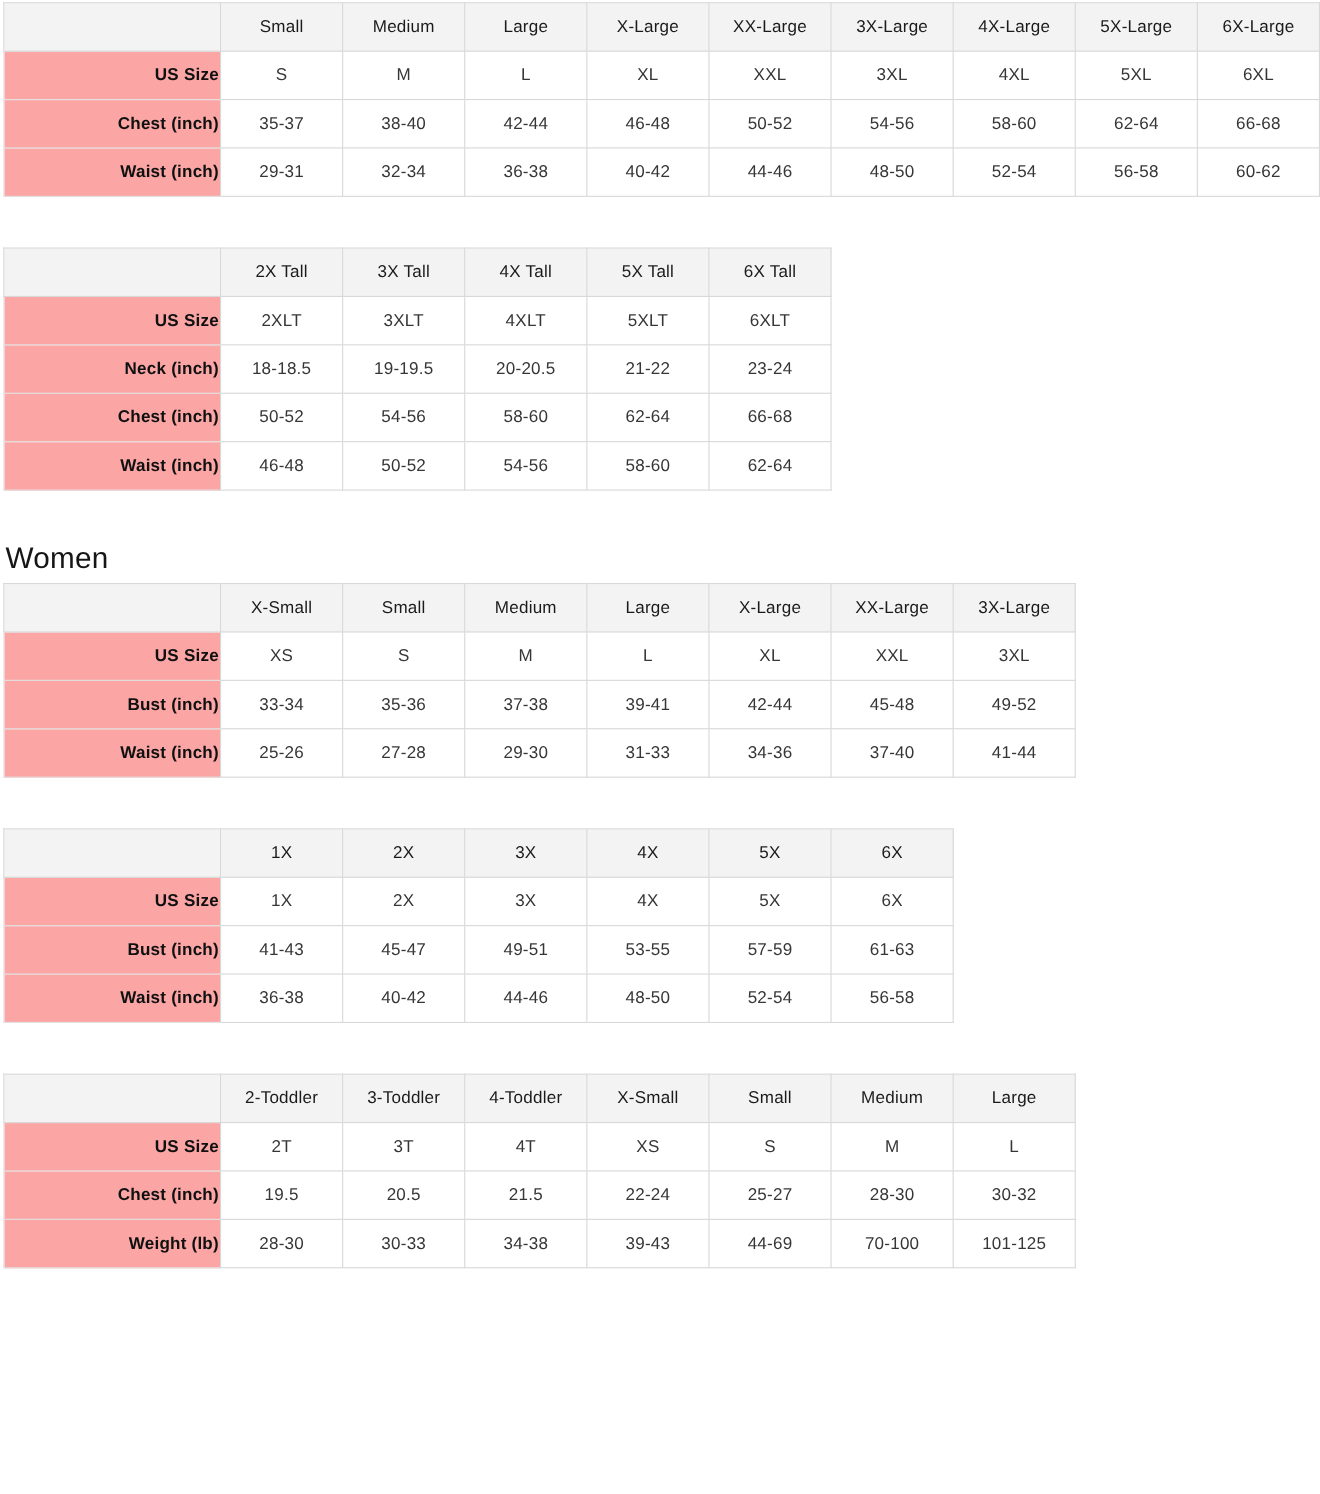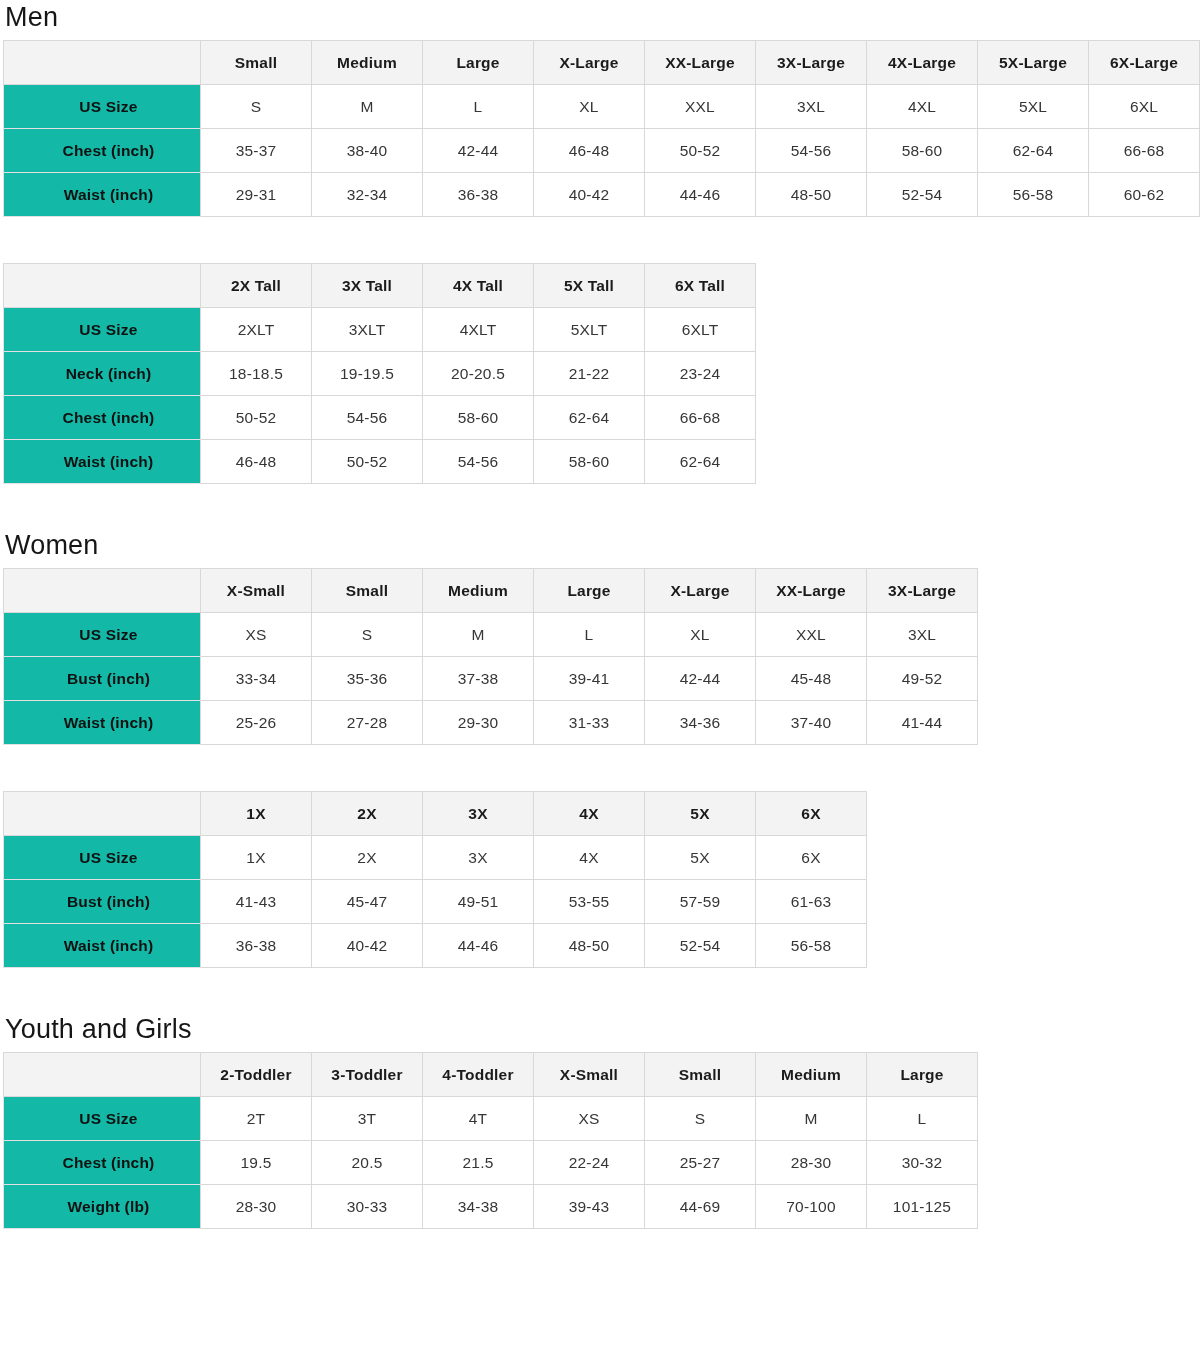--- a/index.html
+++ b/index.html
@@ -43,47 +43,44 @@
   table.size-table td {
     border: 1px solid #d8d8d8;
     height: 44px;
     vertical-align: middle;
     text-align: center;
     font-size: 15.5px;
     letter-spacing: 0.2px;
   }
   table.size-table thead th {
     background: #f3f3f3;
-    font-weight: 700;
+    font-weight: 400;
     color: #1b1b1b;
   }
   table.size-table th.corner { background: #f3f3f3; }
   table.size-table tbody th.rowlabel {
-    background: #14b8a6;
-    text-align: center;
+    background: #fca5a5;
+    text-align: right;
     padding-left: 14px;
     font-weight: 700;
     color: #0f1111;
     border-color: #e2e2e2;
     border-right-color: #d8d8d8;
   }
   table.size-table td {
     background: #ffffff;
     color: #363636;
   }
 </style>
 </head>
 <body>
 
 <div class="page">
 
   <section class="size-section">
-    <div class="title-row">
-      <h2 class="section-title">Men</h2>
-    </div>
     <table class="size-table">
         <colgroup>
           <col style="width: 197px;">
           <col style="width: 111px;">
           <col style="width: 111px;">
           <col style="width: 111px;">
           <col style="width: 111px;">
           <col style="width: 111px;">
           <col style="width: 111px;">
           <col style="width: 111px;">
@@ -312,23 +309,20 @@
             <td>44-46</td>
             <td>48-50</td>
             <td>52-54</td>
             <td>56-58</td>
           </tr>
         </tbody>
       </table>
   </section>
 
   <section class="size-section">
-    <div class="title-row">
-      <h2 class="section-title">Youth and Girls</h2>
-    </div>
     <table class="size-table">
         <colgroup>
           <col style="width: 197px;">
           <col style="width: 111px;">
           <col style="width: 111px;">
           <col style="width: 111px;">
           <col style="width: 111px;">
           <col style="width: 111px;">
           <col style="width: 111px;">
           <col style="width: 111px;">

